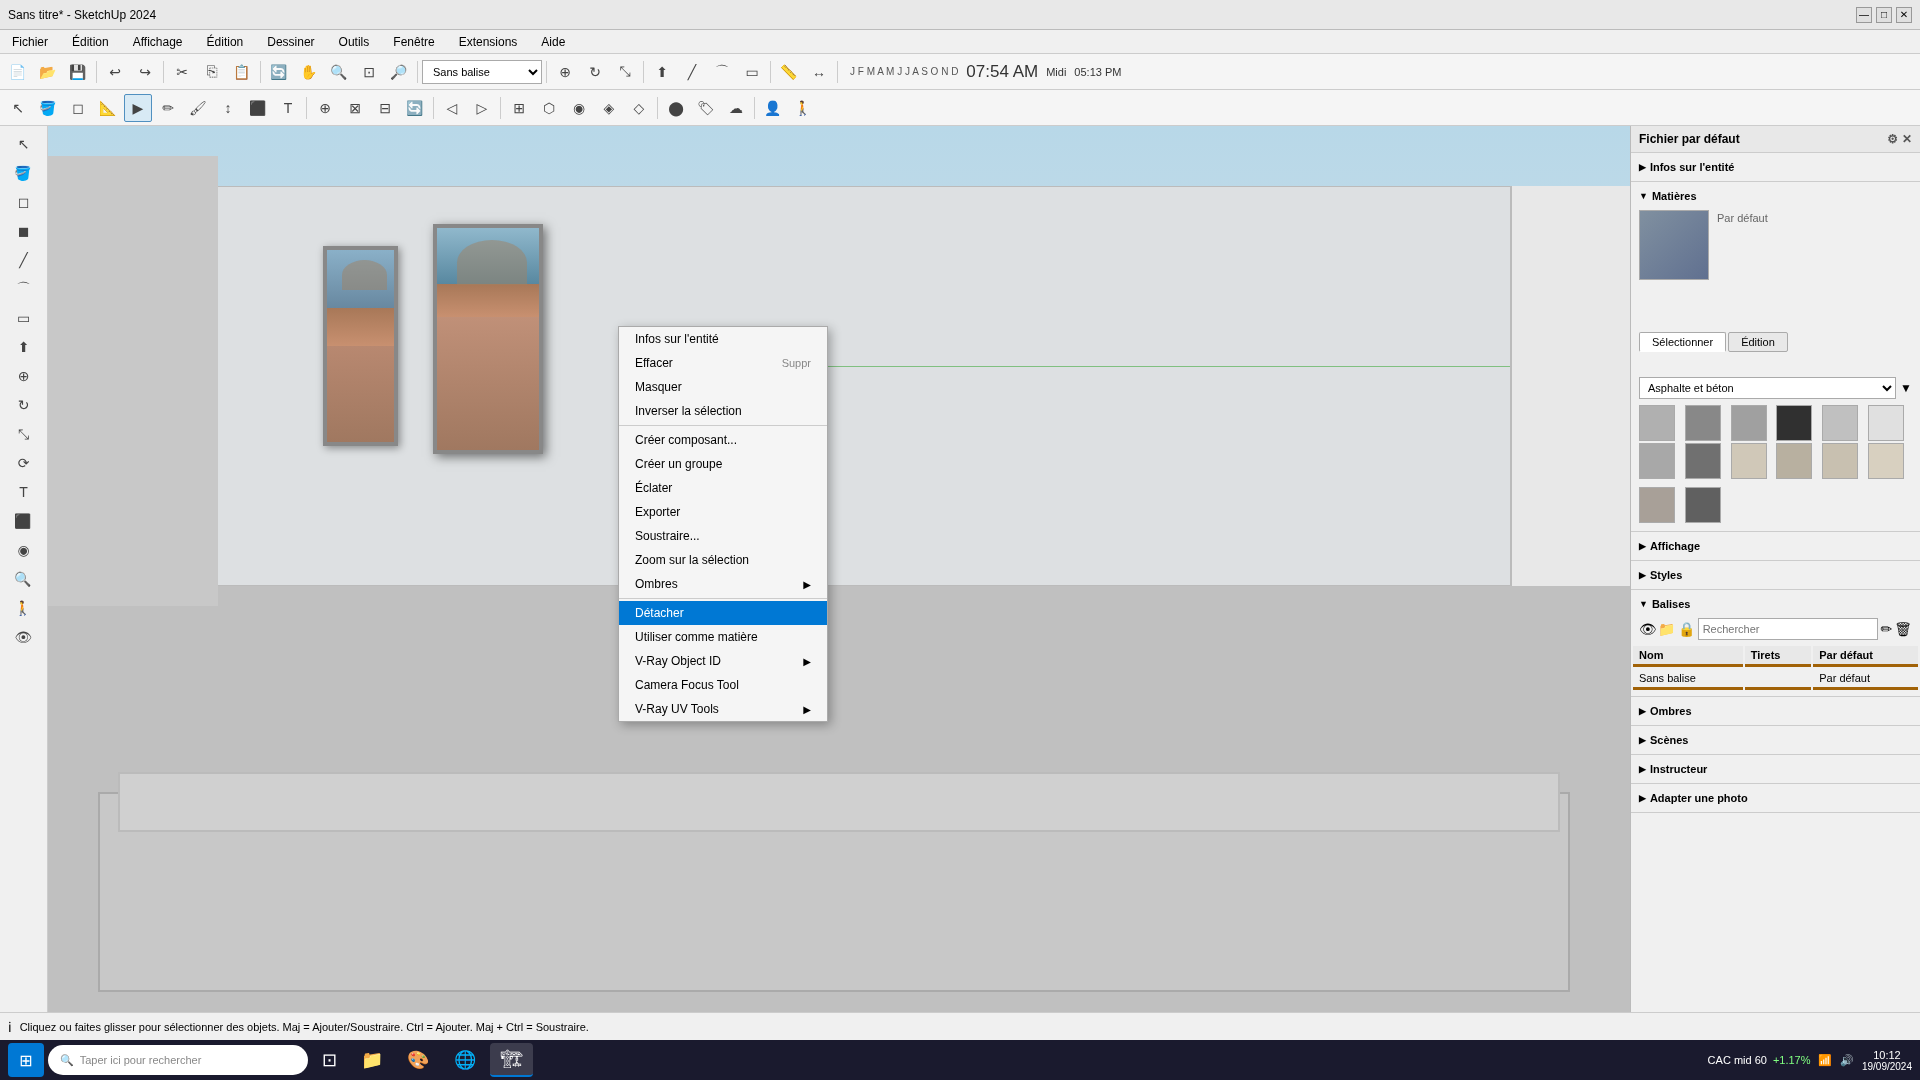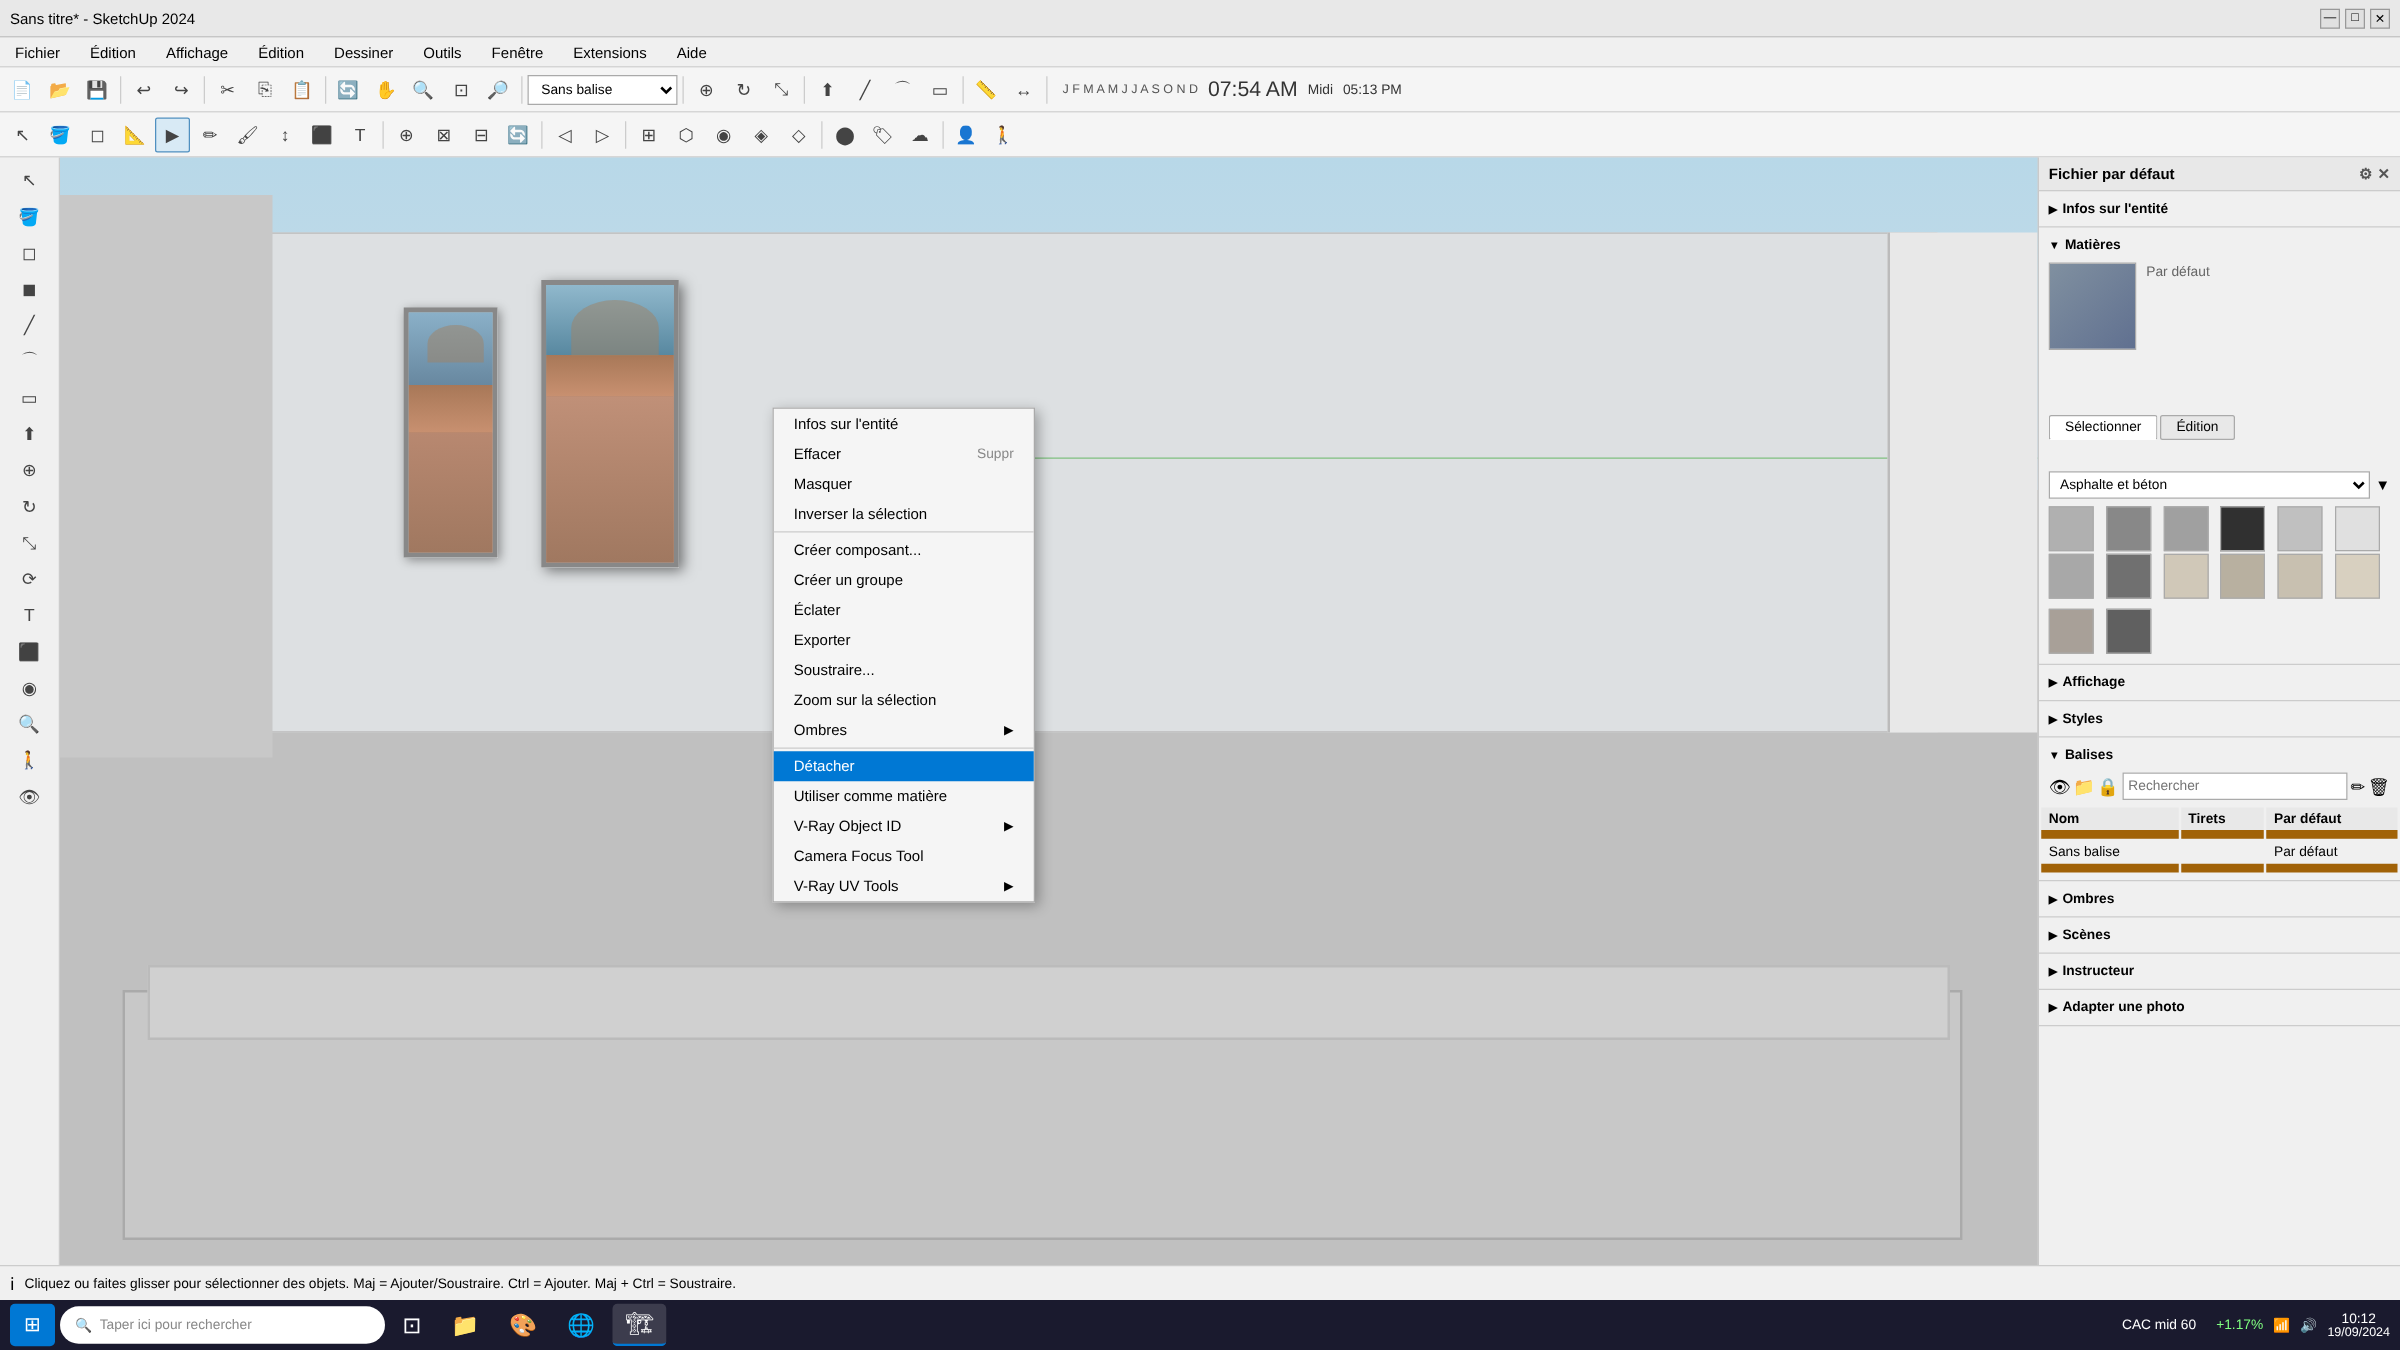--- a/index.html
+++ b/index.html
@@ -106,21 +106,21 @@
     .mat-swatch {
       width: 36px; height: 36px; border: 1px solid #aaa; cursor: pointer;
     }
 
     
     .tags-toolbar {
       display: flex; align-items: center; gap: 2px; padding: 4px 8px;
     }
     .tags-table { width: 100%; }
     .tags-table th, .tags-table td {
-      padding: 3px 6px; font-size: 11px; text-align: left; border-bottom: 7px solid #a16207;
+      padding: 3px 6px; font-size: 11px; text-align: left; border-bottom: 3px solid #a16207;
     }
     .tags-table th { background: #e8e8e8; font-weight: bold; }
 
     
     #context-menu {
       position: absolute;
       top: 200px; left: 570px;
       width: 210px; background: #f5f5f5;
       border: 1px solid #aaa; box-shadow: 3px 3px 10px rgba(0,0,0,0.3);
       z-index: 100;
@@ -150,21 +150,21 @@
       cursor: pointer; border-radius: 4px; font-size: 12px; color: white; gap: 6px;
     }
     .taskbar-start { background: #0078d4; width: 36px; border-radius: 4px; }
     .taskbar-search {
       flex: 0 0 260px; height: 30px; background: white; border-radius: 15px;
       display: flex; align-items: center; padding: 0 12px; gap: 6px; font-size: 11px; color: #666;
     }
     .taskbar-right {
       margin-left: auto; display: flex; align-items: center; gap: 8px; color: white; font-size: 11px;
     }
-    .sys-tray { display: flex; align-items: center; gap: 16px; }
+    .sys-tray { display: flex; align-items: center; gap: 6px; }
 
     
     #toolbar2 {
       width: 100%; height: 36px; background: #f5f5f5; border-bottom: 1px solid #ccc;
       display: flex; align-items: center; padding: 0 4px; gap: 2px;
     }
 
     
     #bottom-sections { display: flex; flex-direction: column; }
 

